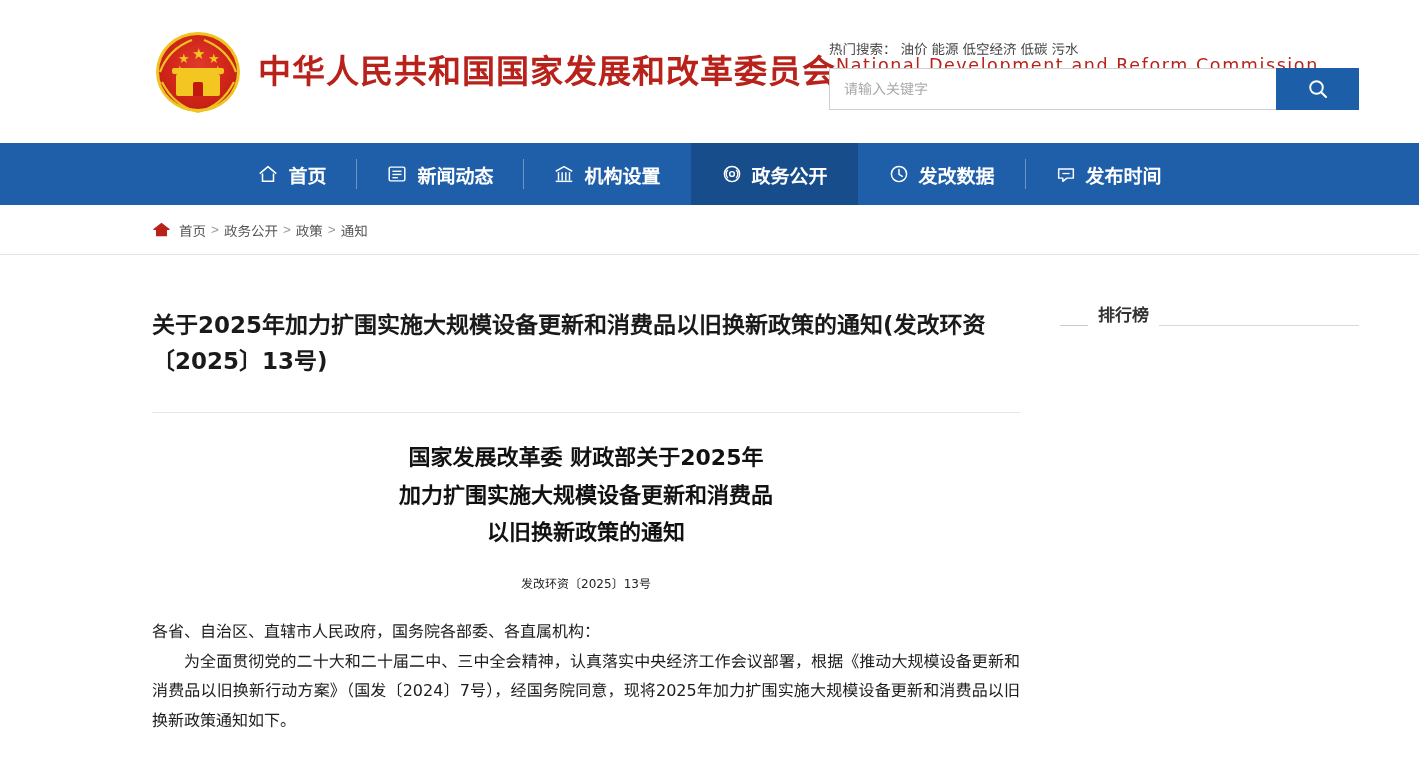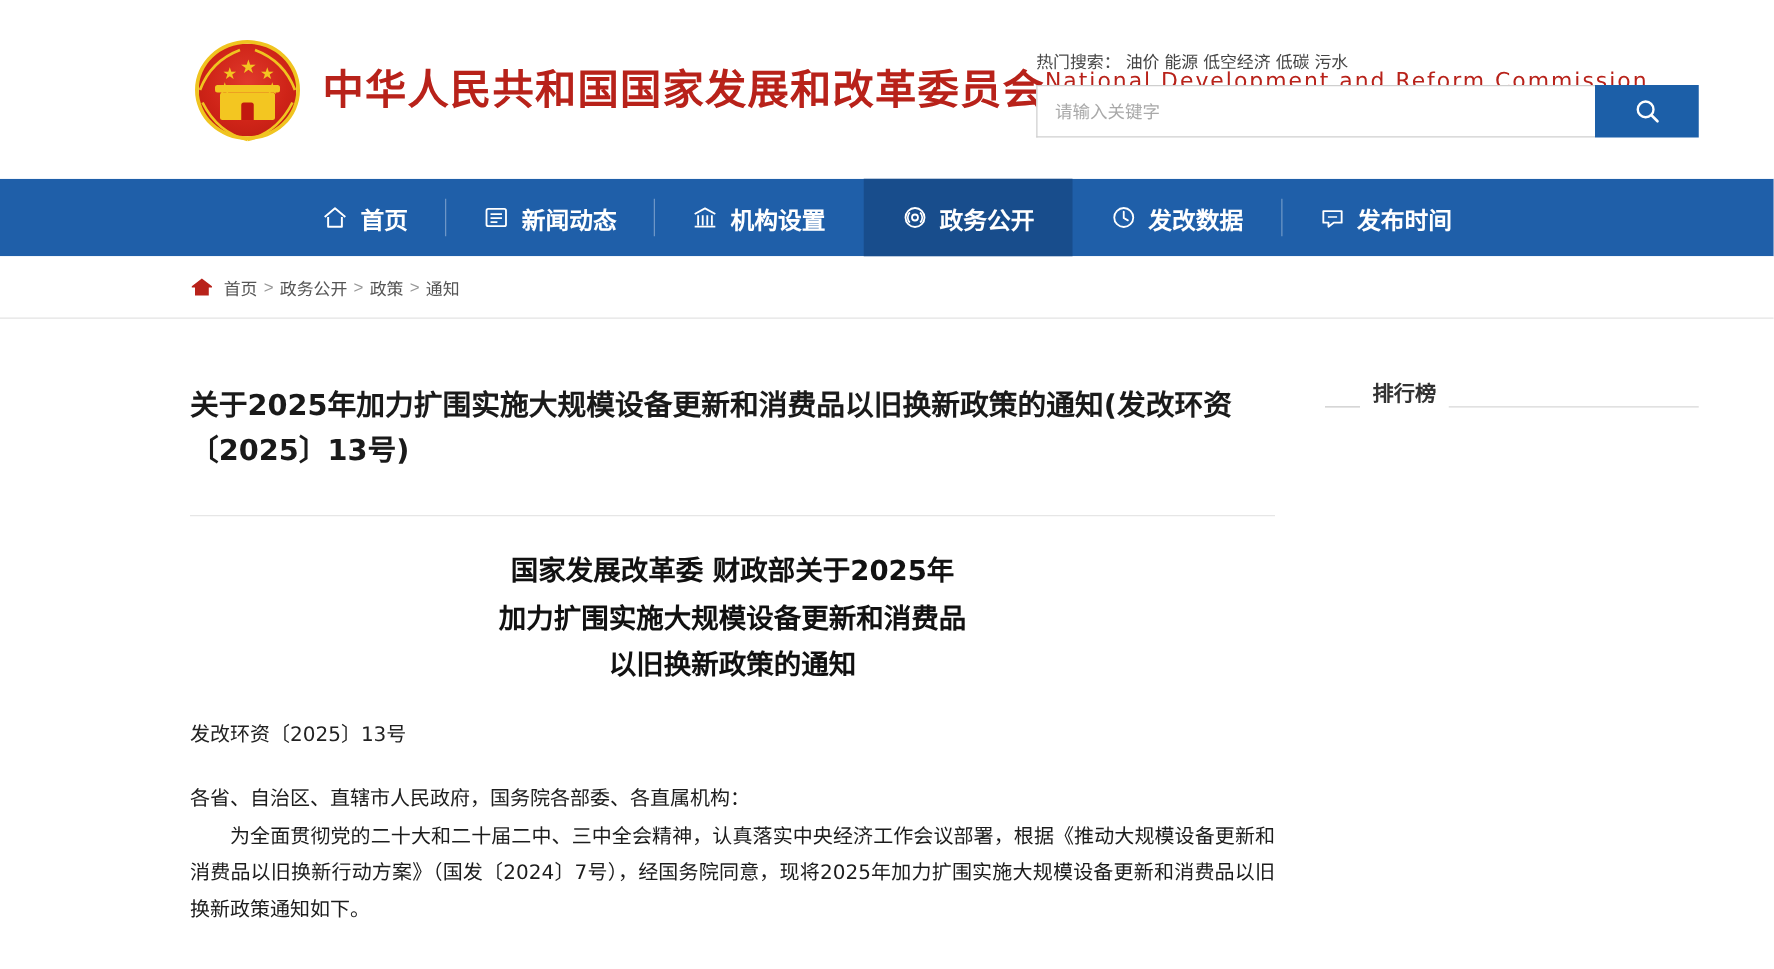--- a/index.html
+++ b/index.html
@@ -197,22 +197,22 @@
   .doc-title {
     text-align: center;
     font-size: 22px;
     font-weight: bold;
     line-height: 1.72;
     color: #111;
     margin-top: 26px;
     font-family: "DejaVu Sans", "Liberation Sans", sans-serif;
   }
   .doc-number {
-    text-align: left;
-    font-size: 16px;
+    text-align: center;
+    font-size: 12px;
     color: #222;
     margin-top: 22px;
     font-family: "DejaVu Sans", "Liberation Sans", sans-serif;
   }
   .doc-body {
     margin-top: 26px;
     font-size: 16px;
     line-height: 1.85;
     color: #1c1c1c;
     text-align: justify;

